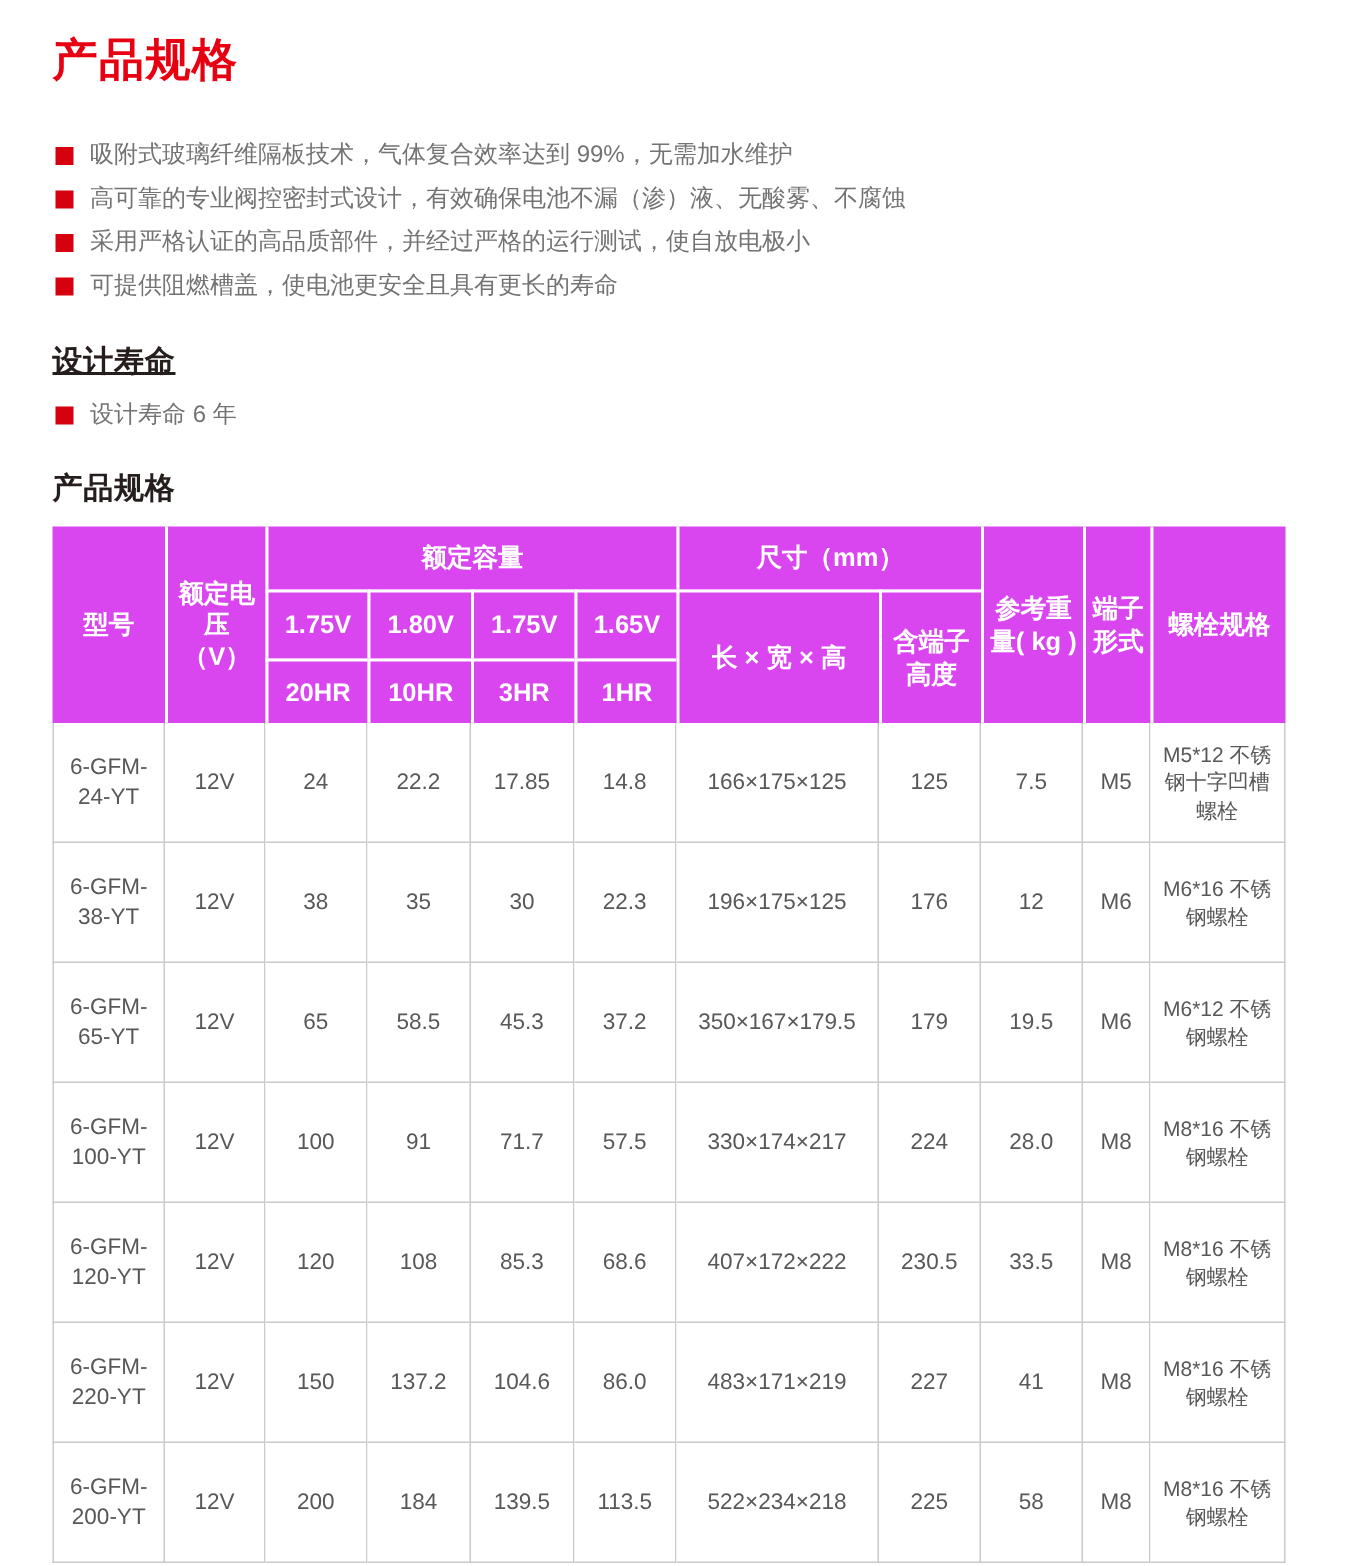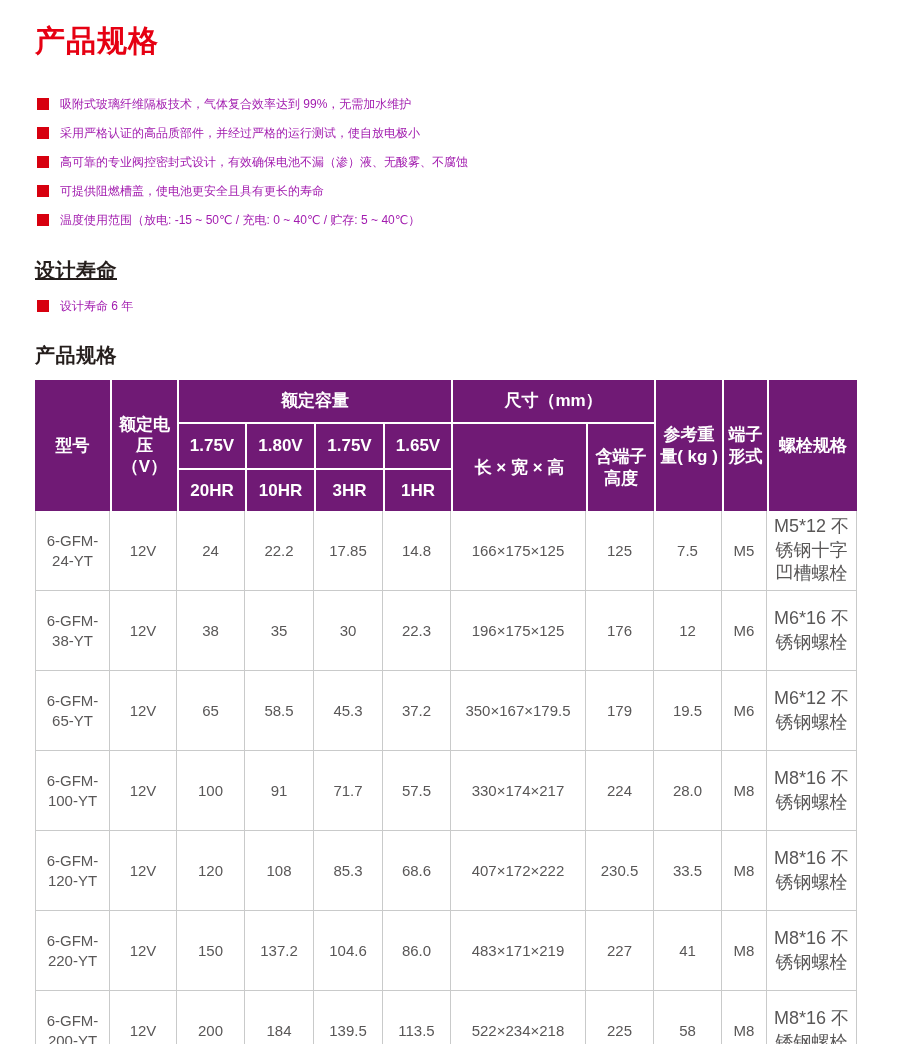--- a/index.html
+++ b/index.html
@@ -34,43 +34,43 @@
     letter-spacing: 0.5px;
   }
   .bullet-list {
     list-style: none;
     margin: 0 0 24px 0;
     padding: 0;
   }
   .bullet-list li {
     display: flex;
     align-items: flex-start;
-    font-size: 12px;
+    font-size: 16px;
     line-height: 20px;
-    color: #a21caf;
+    color: #737373;
     margin: 0 0 9px 0;
   }
   .bullet-square {
     flex: 0 0 auto;
     width: 12px;
     height: 12px;
     background: #d7000f;
     margin: 4px 11px 0 2px;
   }
   .section-gap { margin-top: 28px; text-decoration: underline; }
   .table-gap   { margin-top: 27px; margin-bottom: 13px; }
 
   table.spec-table {
     width: 822px;
     border-collapse: separate;
     border-spacing: 0;
     table-layout: fixed;
   }
   table.spec-table thead th {
-    background: #701a75;
+    background: #d946ef;
     color: #ffffff;
     font-weight: bold;
     font-size: 17px;
     line-height: 1.25;
     text-align: center;
     vertical-align: middle;
     padding: 2px 2px;
     border-left: 2px solid #ffffff;
     border-top: 2px solid #ffffff;
   }
@@ -87,50 +87,46 @@
     line-height: 1.3;
     text-align: center;
     vertical-align: middle;
     height: 73px;
     padding: 2px 4px;
     border-right: 1px solid #c9caca;
     border-bottom: 1px solid #c9caca;
     box-sizing: border-box;
   }
   table.spec-table tbody td:first-child { border-left: 1px solid #c9caca; }
-  table.spec-table tbody td.bolt-cell { font-size: 18px; padding: 2px 6px; }
+  table.spec-table tbody td.bolt-cell { font-size: 14px; padding: 2px 6px; }
   table.spec-table tbody td.model-cell { padding: 20px 8px; }
 </style>
 </head>
 <body>
 
 <div class="page">
 
   <h1 class="page-title">产品规格</h1>
 
   <ul class="bullet-list">
     <li>
       <span class="bullet-square"></span>
       <span>吸附式玻璃纤维隔板技术，气体复合效率达到 99%，无需加水维护</span>
     </li>
     <li>
       <span class="bullet-square"></span>
+      <span>高可靠的专业阀控密封式设计，有效确保电池不漏（渗）液、无酸雾、不腐蚀</span>
+    </li>
+    <li>
+      <span class="bullet-square"></span>
       <span>采用严格认证的高品质部件，并经过严格的运行测试，使自放电极小</span>
     </li>
     <li>
       <span class="bullet-square"></span>
-      <span>高可靠的专业阀控密封式设计，有效确保电池不漏（渗）液、无酸雾、不腐蚀</span>
-    </li>
-    <li>
-      <span class="bullet-square"></span>
       <span>可提供阻燃槽盖，使电池更安全且具有更长的寿命</span>
-    </li>
-    <li>
-      <span class="bullet-square"></span>
-      <span>温度使用范围（放电: -15 ~ 50℃ / 充电: 0 ~ 40℃ / 贮存: 5 ~ 40℃）</span>
     </li>
   </ul>
 
   <h2 class="section-title section-gap">设计寿命</h2>
   <ul class="bullet-list">
     <li>
       <span class="bullet-square"></span>
       <span>设计寿命 6 年</span>
     </li>
   </ul>

